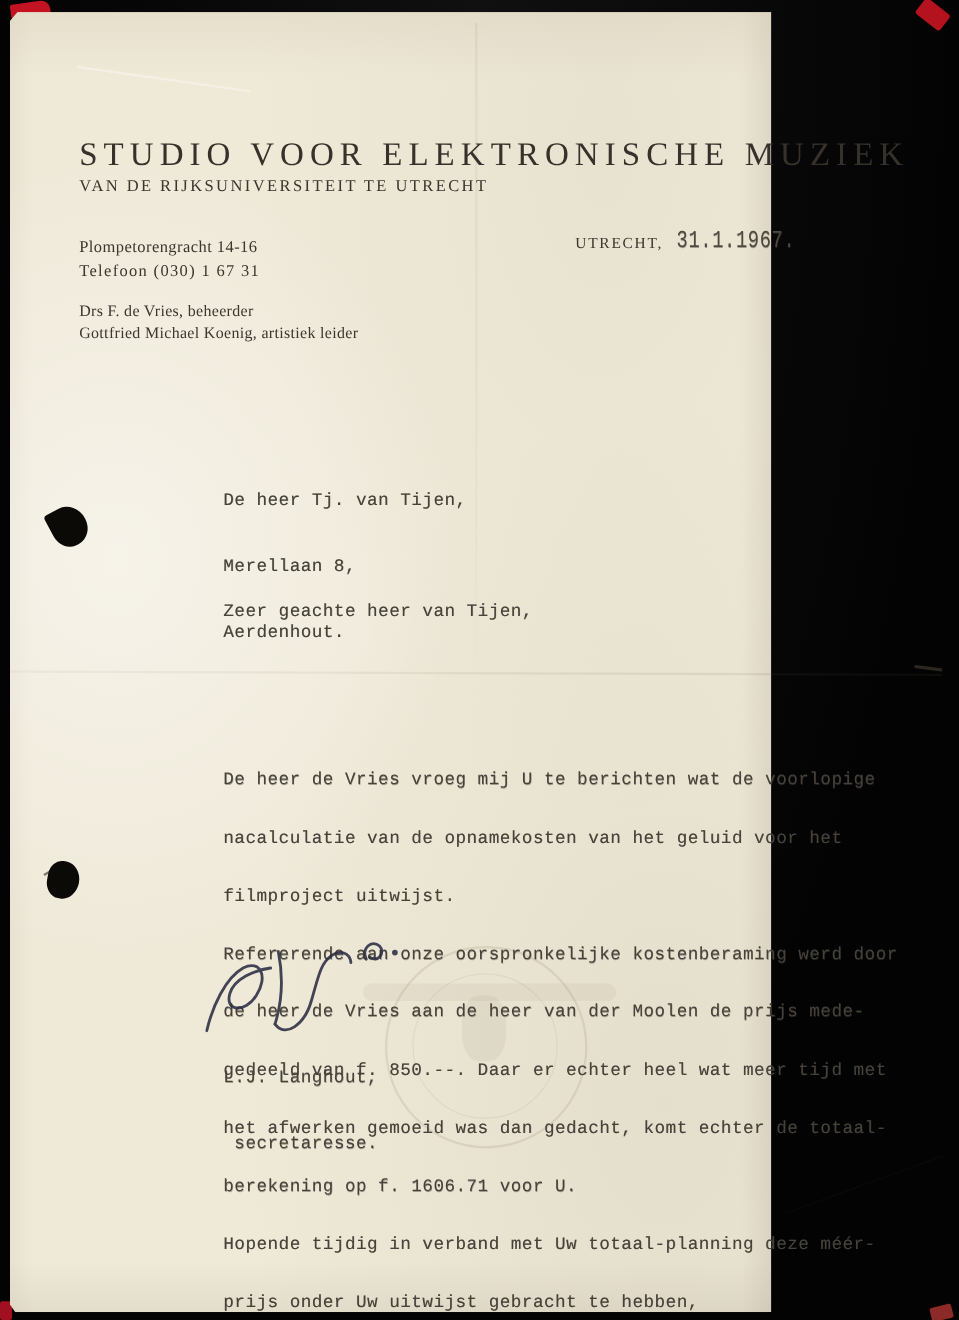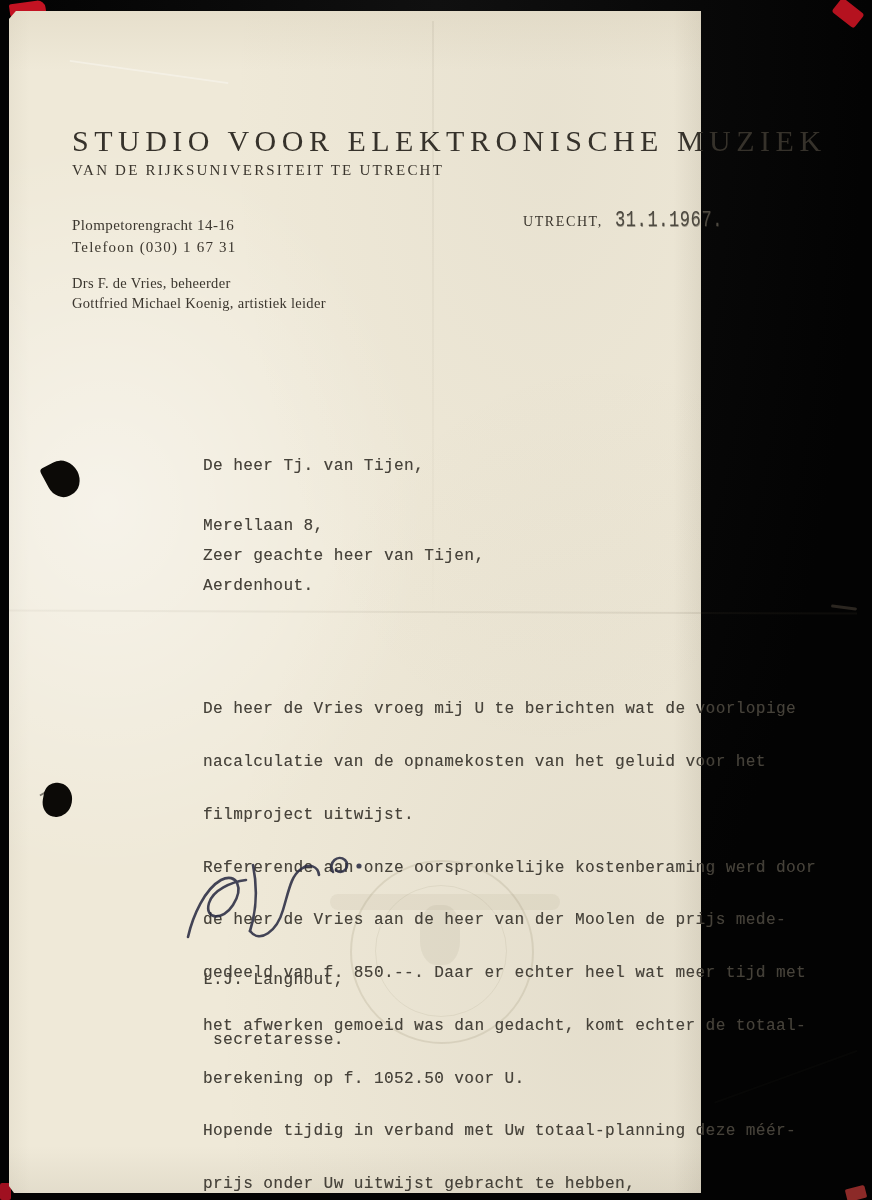--- a/index.html
+++ b/index.html
@@ -43,21 +43,21 @@
   .staff2{left:63px;top:284px;}
   .city{left:514px;top:203px;font-size:14px;letter-spacing:1.6px;color:#3a352d;white-space:pre;font-family:Liberation Serif, serif;}
 
   
   .typed{
     font-family:"Liberation Mono", monospace;
     color:#46423a;white-space:pre;
     text-shadow:0.3px 0.3px 0.4px rgba(70,66,58,0.45);
   }
   .date{left:606px;top:197px;font-size:17px;letter-spacing:0.6px;transform:scaleY(1.3);transform-origin:left top;color:#4e4a41;}
-  .recipient{left:194px;top:405px;font-size:16px;line-height:20px;letter-spacing:0.45px;}
+  .recipient{left:194px;top:394px;font-size:16px;line-height:20px;letter-spacing:0.45px;}
   .salutation{left:194px;top:536px;font-size:16px;letter-spacing:0.45px;}
   .body-text{left:194px;top:655px;font-size:16px;line-height:17.6px;letter-spacing:0.45px;}
   .closing{left:194px;top:919px;font-size:16px;line-height:20px;letter-spacing:0.45px;text-align:right;}
   .recipient div,.body-text div,.closing div{position:static;}
 
   
   .signature{left:172px;top:842px;width:195px;height:98px;}
 
   
   .hole{background:#0c0a07;}
@@ -119,21 +119,21 @@
     <div class="typed salutation">Zeer geachte heer van Tijen,</div>
 
     <div class="typed body-text">
       <div>De heer de Vries vroeg mij U te berichten wat de voorlopige</div>
       <div>nacalculatie van de opnamekosten van het geluid voor het</div>
       <div>filmproject uitwijst.</div>
       <div>Refererende aan onze oorspronkelijke kostenberaming werd door</div>
       <div>de heer de Vries aan de heer van der Moolen de prijs mede-</div>
       <div>gedeeld van f. 850.--. Daar er echter heel wat meer tijd met</div>
       <div>het afwerken gemoeid was dan gedacht, komt echter de totaal-</div>
-      <div>berekening op f. 1052.50 voor U.</div>
+      <div>berekening op f. 1606.71 voor U.</div>
       <div>Hopende tijdig in verband met Uw totaal-planning deze méér-</div>
       <div>prijs onder Uw uitwijst gebracht te hebben,</div>
       
     </div>
 
     <svg class="signature" viewBox="0 0 195 98" fill="none">
       <g stroke="#2b2d44" stroke-width="2.6" stroke-linecap="round" opacity="0.88">
         <path d="M7,84 C12,62 24,36 40,27 C56,19 63,35 52,52 C42,68 23,67 28,50 C32,37 50,29 65,27"></path>
         <path d="M72,12 C76,32 76,56 69,78"></path>
         <path d="M69,78 C79,91 96,78 102,57 C108,37 110,23 120,16 C128,10 137,13 138,22"></path>

